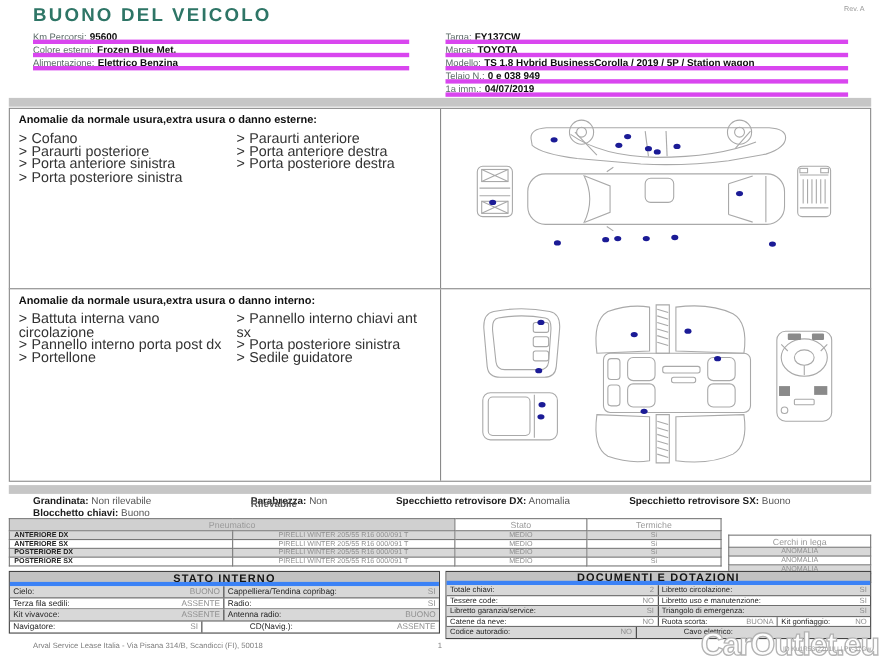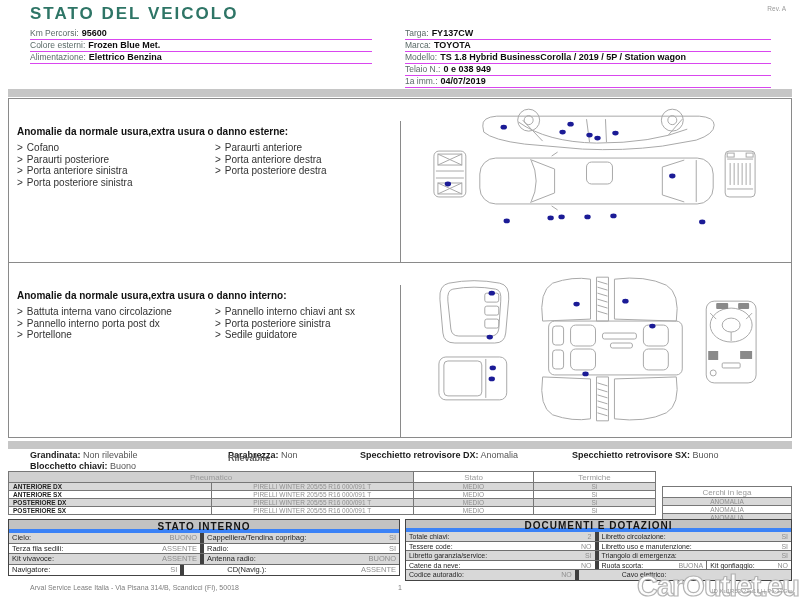--- a/index.html
+++ b/index.html
@@ -5,34 +5,34 @@
   * { margin:0; padding:0; box-sizing:border-box; }
   html,body { width:800px; height:600px; }
   body { background:#fff; font-family:"Liberation Sans",sans-serif; position:relative; overflow:hidden; color:#222; }
   .page { position:absolute; inset:0; }
 
   
   .title { position:absolute; left:30px; top:4px; font-size:17px; font-weight:bold; letter-spacing:2px; color:#2e7566; }
   .rev { position:absolute; right:14px; top:5px; font-size:6.5px; color:#999; }
   .fields-left  { position:absolute; left:30px;  top:28px; width:342px; }
   .fields-right { position:absolute; left:405px; top:28px; width:366px; }
-  .frow { height:12px; line-height:11px; border-bottom:1px solid #d946ef; font-size:8.5px; color:#5a6a67; white-space:nowrap; overflow:hidden; }
+  .frow { height:12px; line-height:11px; border-bottom:4px solid #d946ef; font-size:8.5px; color:#5a6a67; white-space:nowrap; overflow:hidden; }
   .frow .fv { color:#0d0d0d; font-size:9px; margin-left:3px; font-weight:bold; }
 
   .graybar { position:absolute; left:8px; width:784px; background:#c6c6c6; }
   .bar1 { top:89px; height:8px; }
   .bar2 { top:441px; height:8px; }
 
   
   .bigbox { position:absolute; left:8px; width:784px; border:1px solid #8a8a8a; display:flex; background:#fff; }
   .box1 { top:98px; height:165px; }
   .box2 { top:262px; height:176px; }
-  .anom-cell { width:392px; border-right:1px solid #8a8a8a; padding:5px 8px 0 8px;margin-top:22px; }
+  .anom-cell { width:392px; border-right:1px solid #8a8a8a; padding:5px 8px 0 8px; }
   .anom-title { font-size:10px; font-weight:bold; color:#111; margin-bottom:5px; }
-  .anom-cols { display:flex; font-size:10px; color:#333; line-height:11.5px; }
+  .anom-cols { display:flex; font-size:13px; color:#333; line-height:11.5px; }
   .anom-cols ul { list-style:none; }
   .anom-cols ul.c1 { width:198px; padding-right:10px; }
   .anom-cols ul.c2 { width:175px; }
   .anom-cols .b { margin-right:4px; }
   .diag-cell { flex:1; position:relative; }
   .diag-cell svg { position:absolute; inset:0; width:100%; height:100%; }
   .lineart { stroke:#a9a9a9; fill:none; stroke-width:1; }
   .darkbit { fill:#8a8a8a; stroke:none; }
 
   
@@ -65,40 +65,40 @@
   .doc-panel { left:405px; top:519px; width:387px; }
   .panel-title { background:#c2c2c2; border-bottom:4px solid #3b82f6; font-weight:bold; text-align:center; color:#141414; letter-spacing:1px; }
   .si-panel  .panel-title { height:13px; line-height:13px; font-size:10px; }
   .doc-panel .panel-title { height:12px; line-height:12px; font-size:10px; }
   .prow { display:flex; border-bottom:1px solid #6e6e6e; }
   .prow:last-child { border-bottom:none;gap:40px; }
   .prow.g { background:#d8d8d8; }
   .si-panel  .prow { height:10.5px; line-height:10px; font-size:7.5px; }
   .doc-panel .prow { height:9.6px;  line-height:9px;  font-size:7px; }
   .half { width:50%; display:flex; justify-content:space-between; padding:0 3px; overflow:hidden; white-space:nowrap; }
-  .half.first { border-right:4px solid #404040; }
+  .half.first { border-right:1px solid #404040; }
   .plabel { color:#262626; }
   .pvalue { color:#8f8f8f; }
   .half.split { padding:0; }
   .pair { display:flex; justify-content:space-between; padding:0 3px; overflow:hidden; white-space:nowrap; }
   .pair.p1 { width:56%; }
   .pair.p2 { width:44%; border-left:1px solid #6e6e6e; }
 
   
   .f-company { position:absolute; left:30px; top:584px; font-size:7px; color:#7d7d7d; }
   .f-page { position:absolute; left:398px; top:584px; font-size:7px; color:#7d7d7d; }
   .watermark { position:absolute; right:1px; bottom:-3px; font-size:29px; font-weight:bold; color:#fdfdfd; -webkit-text-stroke:1.2px #b3b3b3; letter-spacing:-1px; }
   .f-id { position:absolute; right:8px; top:588px; font-size:6px; color:#9b9b9b; }
 </style>
 </head>
 <body>
 
 <div class="page">
 
-  <div class="title">STATO DEL VEICOLO</div>
+  <div class="title">BUONO DEL VEICOLO</div>
   <div class="rev">Rev. A</div>
 
   <div class="fields-left">
     <div class="frow"><span class="fl">Km Percorsi:</span><span class="fv">95600</span></div>
     <div class="frow"><span class="fl">Colore esterni:</span><span class="fv">Frozen Blue Met.</span></div>
     <div class="frow"><span class="fl">Alimentazione:</span><span class="fv">Elettrico Benzina</span></div>
   </div>
 
   <div class="fields-right">
     <div class="frow"><span class="fl">Targa:</span><span class="fv">FY137CW</span></div>

